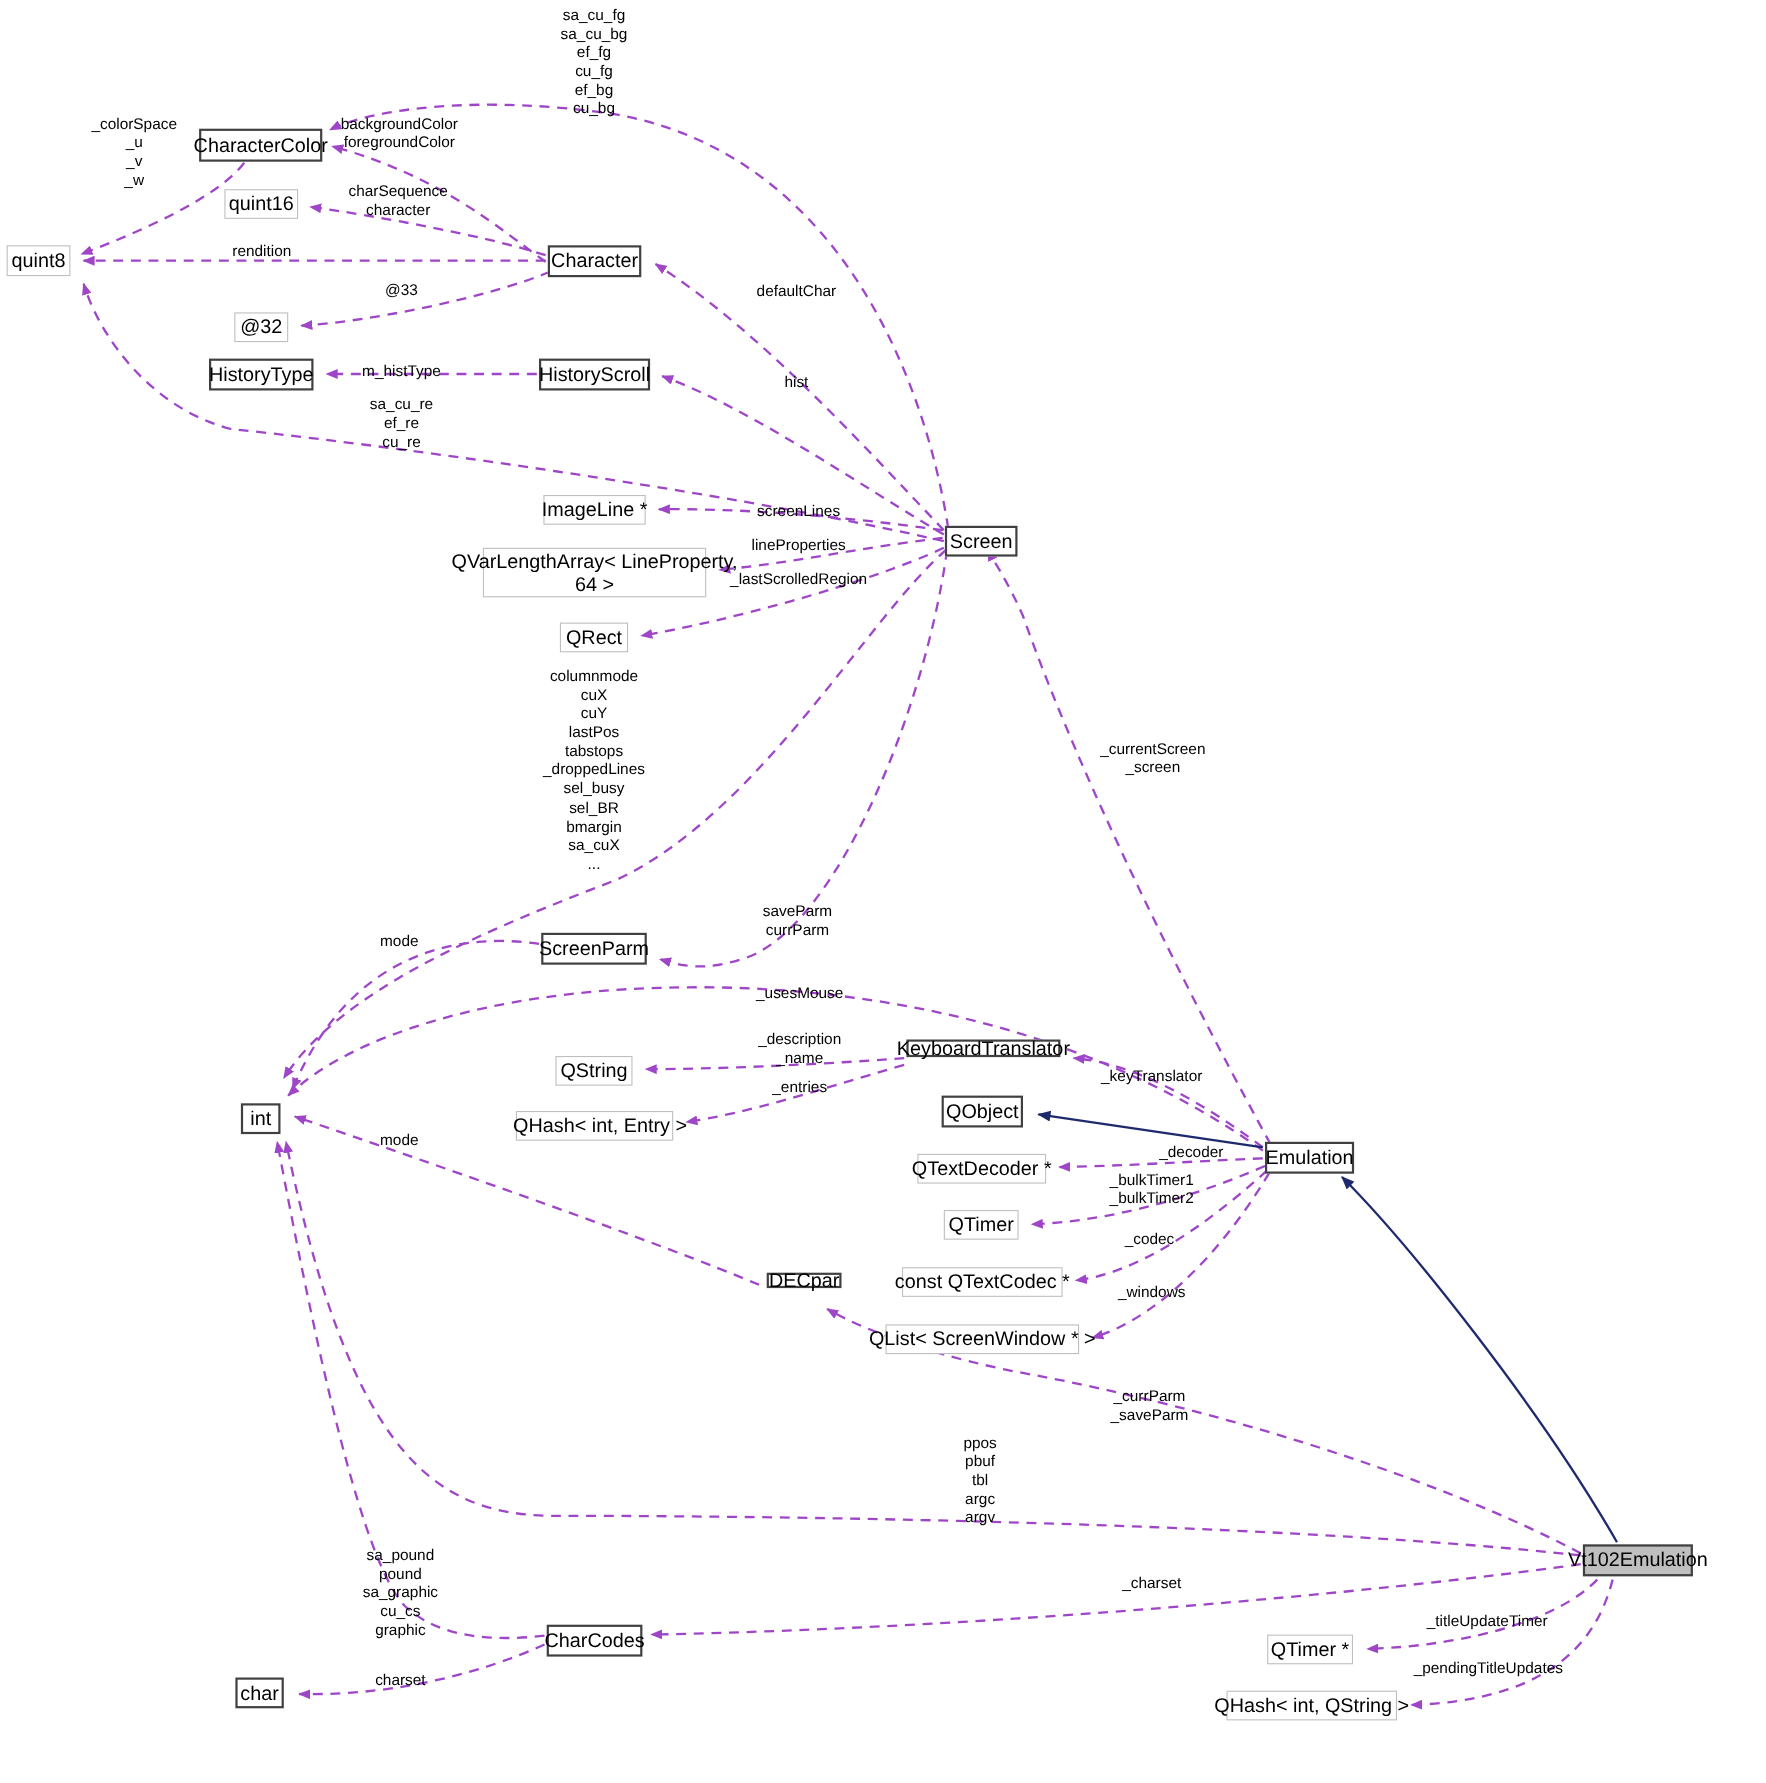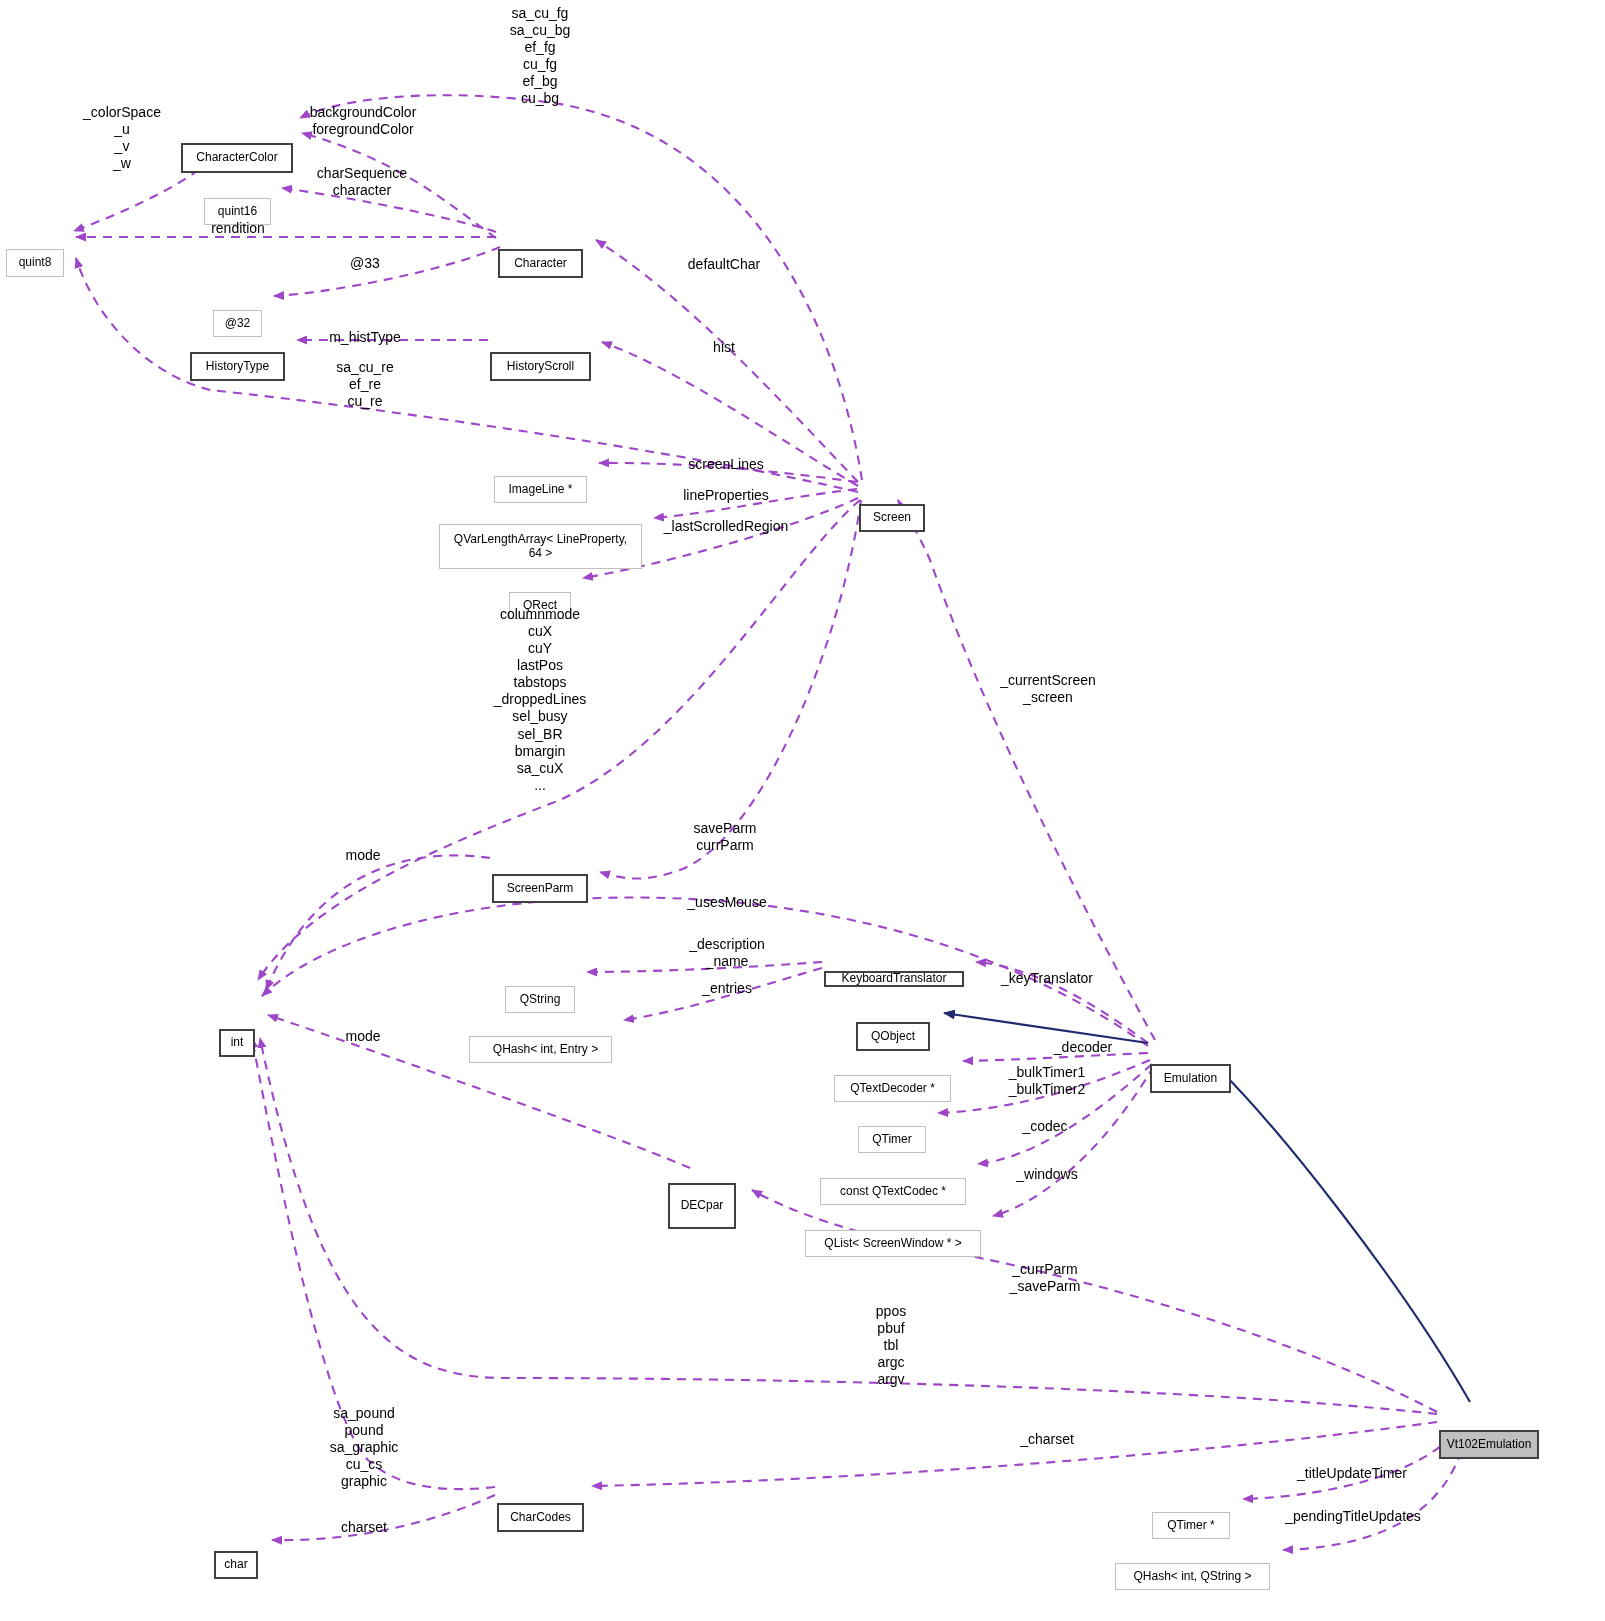--- a/index.html
+++ b/index.html
@@ -24,25 +24,24 @@
     pointer-events: none;
   }
   .node {
     position: absolute;
     box-sizing: border-box;
     background: #ffffff;
     display: flex;
     align-items: center;
     justify-content: center;
     text-align: center;
-    font-size: 12px;
+    font-size: 18px;
     color: #000000;
     line-height: 1.15;
     white-space: pre;
-    margin-top: 26px;
   }
   .node.solid {
     border: 2px solid #404040;
   }
   .node.faint {
     border: 1px solid #bfbfbf;
   }
   .node.current {
     border: 2px solid #404040;
     background: #bfbfbf;
@@ -162,21 +161,21 @@
   <div class="node solid" style="left:219px;top:1003px;width:36px;height:28px;"><span>int</span></div>
   <div class="node solid" style="left:492px;top:848px;width:96px;height:29px;"><span>ScreenParm</span></div>
   <div class="node faint" style="left:505px;top:960px;width:70px;height:27px;"><span>QString</span></div>
   <div class="node faint" style="left:469px;top:1010px;width:143px;height:27px;padding-left:10px;"><span>QHash&lt; int, Entry &gt;</span></div>
   <div class="node solid" style="left:824px;top:945px;width:140px;height:16px;"><span>KeyboardTranslator</span></div>
   <div class="node solid" style="left:856px;top:996px;width:74px;height:29px;"><span>QObject</span></div>
   <div class="node faint" style="left:834px;top:1049px;width:117px;height:27px;"><span>QTextDecoder *</span></div>
   <div class="node faint" style="left:858px;top:1100px;width:68px;height:27px;"><span>QTimer</span></div>
   <div class="node faint" style="left:820px;top:1152px;width:146px;height:27px;"><span>const QTextCodec *</span></div>
   <div class="node faint" style="left:805px;top:1204px;width:176px;height:27px;"><span>QList&lt; ScreenWindow * &gt;</span></div>
-  <div class="node solid" style="left:668px;top:1157px;width:68px;height:46px;"><span>DECpar</span></div>
+  <div class="node solid" style="left:697px;top:1157px;width:68px;height:14px;"><span>DECpar</span></div>
   <div class="node solid" style="left:1150px;top:1038px;width:81px;height:29px;"><span>Emulation</span></div>
   <div class="node current" style="left:1439px;top:1404px;width:100px;height:29px;"><span>Vt102Emulation</span></div>
   <div class="node solid" style="left:497px;top:1477px;width:87px;height:29px;"><span>CharCodes</span></div>
   <div class="node solid" style="left:214px;top:1525px;width:44px;height:28px;"><span>char</span></div>
   <div class="node faint" style="left:1152px;top:1486px;width:78px;height:27px;"><span>QTimer *</span></div>
   <div class="node faint" style="left:1115px;top:1537px;width:155px;height:27px;"><span>QHash&lt; int, QString &gt;</span></div>
 
   <div class="edge-label" style="left:540px;top:5px;">sa_cu_fg
 sa_cu_bg
 ef_fg

